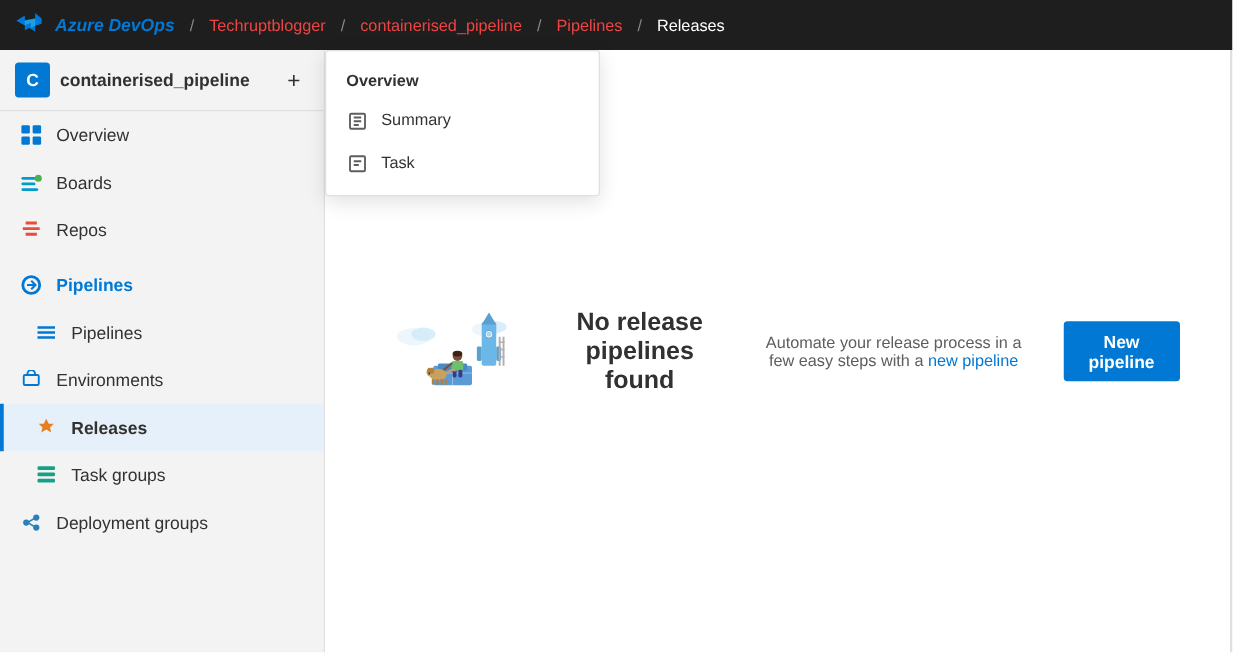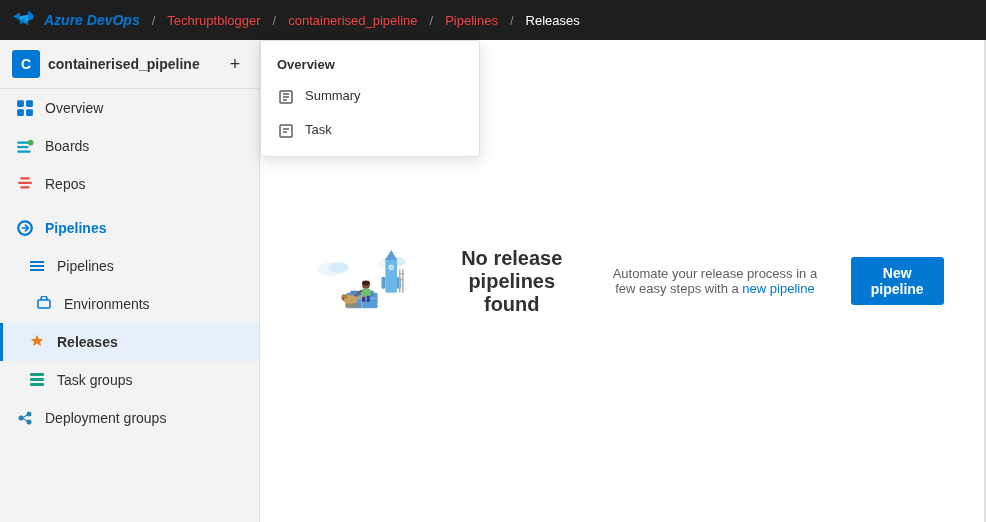--- a/index.html
+++ b/index.html
@@ -241,21 +241,21 @@
 
     <div class="sidebar-item" style="padding-left: 24px;">
       <div class="icon icon-pipelines">
         <svg width="16" height="16" viewBox="0 0 16 16" fill="#0078d4">
             <path d="M1 3h14v2H1zM1 7h14v2H1zM1 11h14v2H1z"></path>
           </svg>
       </div>
       <span>Pipelines</span>
     </div>
 
-    <div class="sidebar-item" style="padding-left: 31px;">
+    <div class="sidebar-item" style="padding-left: 12px;">
       <div class="icon icon-env">
         <svg width="16" height="16" viewBox="0 0 16 16" fill="none" stroke="#0078d4" stroke-width="1.5">
             <rect x="2" y="4" width="12" height="8" rx="1"></rect>
             <path d="M5 4V3a3 3 0 016 0v1"></path>
           </svg>
       </div>
       <span>Environments</span>
     </div>
 
     <div class="sidebar-item active" style="padding-left: 24px;">

